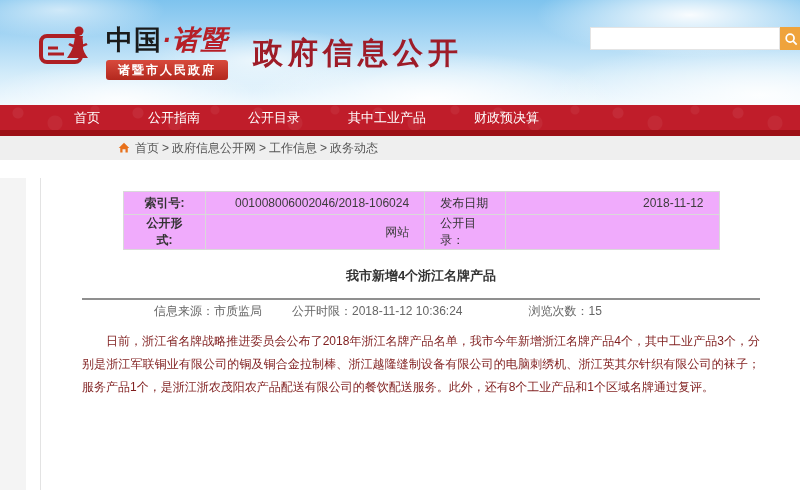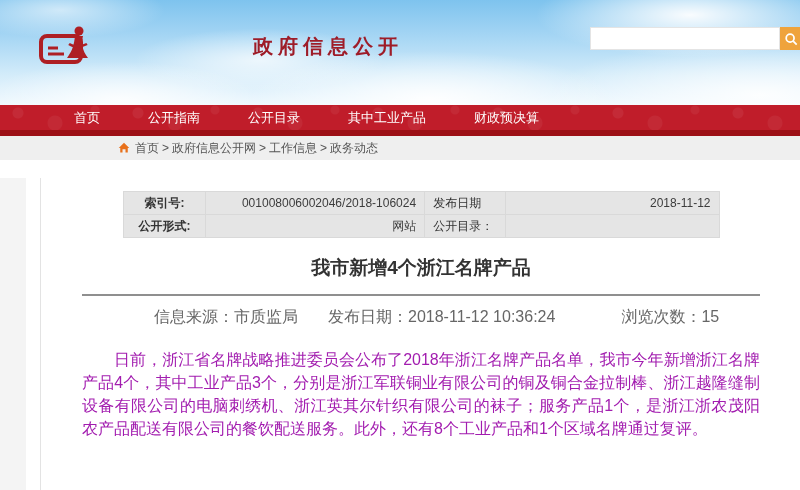--- a/index.html
+++ b/index.html
@@ -21,21 +21,21 @@
   }
   .logo-wrap { position:absolute; left:38px; top:24px; display:flex; }
   .logo-emblem { width:60px; height:50px; }
   .logo-text { margin-left:8px; }
   .logo-zhname { font-size:27px; font-weight:bold; line-height:32px; letter-spacing:1px; }
   .logo-zhname .cn { color:#1a1a1a; }
   .logo-zhname .city { color:#b61f27; font-style:italic; }
   .logo-ribbon { margin-top:4px; width:122px; height:20px; line-height:20px; text-align:center;
     background:linear-gradient(180deg,#d84a3c,#b3281e); border-radius:3px;
     color:#fff; font-size:12px; font-weight:bold; letter-spacing:2px; }
-  .site-title { position:absolute; left:253px; top:33px; font-size:20px; font-weight:bold;
+  .site-title { position:absolute; left:253px; top:33px; font-size:30px; font-weight:bold;
     color:#9e1c28; letter-spacing:5px; }
   .search-box { position:absolute; left:590px; top:27px; display:flex; }
   .search-input { width:190px; height:23px; border:1px solid #e4e4e4; background:#fff;
     outline:none; padding:0 6px; font-size:12px; }
   .search-btn { width:22px; height:23px; background:#efa33c; border:none; cursor:pointer;
     display:flex; align-items:center; justify-content:center; }
 
   
   .nav { width:800px; height:25px; background:#c01d2a; position:relative;
     background-image:
@@ -57,49 +57,55 @@
 
   
   .main { width:800px; height:335px; background:#f4f4f4; }
   .main-inner { margin-left:26px; width:774px; height:335px; background:#fff; }
   .content-box { margin-left:14px; border-left:1px solid #e3e3e3; padding-top:13px;
     min-height:322px; margin-top:18px; position:relative; top:0; }
 
   .article { margin-left:41px; width:678px; }
 
   table.meta { width:597px; margin:0 auto; border-collapse:collapse; font-size:12px; color:#3c3c3c; }
-  table.meta td { border:1px solid #d9d9d9; height:23px; padding:0 8px; background:#e5e5e5; }
+  table.meta td { border:1px solid #d9d9d9; height:23px; padding:0 15px; background:#f0abfc; }
   td.mlabel { width:83px; text-align:center; font-weight:bold; color:#333; }
   td.mlabel2 { width:81px; text-align:left; font-weight:normal; color:#333; }
   td.mval { width:219px; text-align:right; }
   td.mval2 { width:214px; text-align:right; }
 
-  .art-title { margin-top:17px; text-align:center; font-size:19px; font-weight:bold; color:#333; }
+  .art-title { margin-top:17px; text-align:center; font-size:13px; font-weight:bold; color:#333; }
   .title-divider { margin-top:13px; border-bottom:2px solid #8f8f8f; }
-  .info-line { margin-top:11px; padding-left:72px; font-size:16px; color:#666; display:flex;align-items:flex-end; }
+  .info-line { margin-top:3px; padding-left:72px; font-size:12px; color:#666; display:flex;align-items:flex-end; }
   .info-line .inf-src { margin-right:30px; }
   .info-line .inf-date { margin-right:66px; }
-  .art-body { margin-top:20px; font-size:16px; color:#a21caf; line-height:23px;
+  .art-body { margin-top:10px; font-size:12px; color:#7f1d1d; line-height:23px;
     text-indent:2em; text-align:justify; }
 </style>
 </head>
 <body>
 
 <div class="header">
   <div class="clouds"></div>
 
   <div class="logo-wrap">
     <svg class="logo-emblem" viewBox="0 0 60 50" xmlns="http://www.w3.org/2000/svg">
       <rect x="3" y="12" width="40" height="26" rx="6" fill="none" stroke="#ae1f24" stroke-width="4"></rect>
       <path d="M10 30 L26 30" stroke="#ae1f24" stroke-width="3" fill="none"></path>
       <path d="M10 24 L20 24" stroke="#ae1f24" stroke-width="3" fill="none"></path>
       <circle cx="41" cy="7" r="4.5" fill="#ae1f24"></circle>
       <path d="M37 12 C36 20 35 26 29 34 L50 34 C44 26 43 19 45 12 Z" fill="#ae1f24"></path>
       <path d="M31 20 C35 23 44 23 49 20" stroke="#ae1f24" stroke-width="2.5" fill="none"></path>
     </svg>
+    <div class="logo-text">
+      <div class="logo-zhname">
+        <span class="cn">中国</span><span class="city">·</span><span class="city">诸暨</span>
+      </div>
+      <div class="logo-ribbon">诸暨市人民政府</div>
+    </div>
   </div>
 
   <div class="site-title">政府信息公开</div>
 
   <div class="search-box">
     <input class="search-input" type="text" placeholder="" value="" style="">
     <button class="search-btn">
       <svg width="14" height="14" viewBox="0 0 16 16">
         <circle cx="7" cy="7" r="4.5" fill="none" stroke="#fff" stroke-width="2"></circle>
         <line x1="10.5" y1="10.5" x2="14.5" y2="14.5" stroke="#fff" stroke-width="2"></line>
@@ -154,21 +160,21 @@
             <td class="mval2"></td>
           </tr>
         </tbody>
           </table>
 
         <h1 class="art-title">我市新增4个浙江名牌产品</h1>
         <div class="title-divider"></div>
 
         <div class="info-line">
           <span class="inf-src"><span>信息来源：</span><span>市质监局</span></span>
-          <span class="inf-date"><span>发布日期：</span><span>2018-11-12 10:36:24</span></span>
+          <span class="inf-date"><span>公开时限：</span><span>2018-11-12 10:36:24</span></span>
           <span class="inf-views"><span>浏览次数：</span><span>15</span></span>
         </div>
 
         <p class="art-body">日前，浙江省名牌战略推进委员会公布了2018年浙江名牌产品名单，我市今年新增浙江名牌产品4个，其中工业产品3个，分别是浙江军联铜业有限公司的铜及铜合金拉制棒、浙江越隆缝制设备有限公司的电脑刺绣机、浙江英其尔针织有限公司的袜子；服务产品1个，是浙江浙农茂阳农产品配送有限公司的餐饮配送服务。此外，还有8个工业产品和1个区域名牌通过复评。</p>
 
       </div>
     </div>
   </div>
 </div>
 

